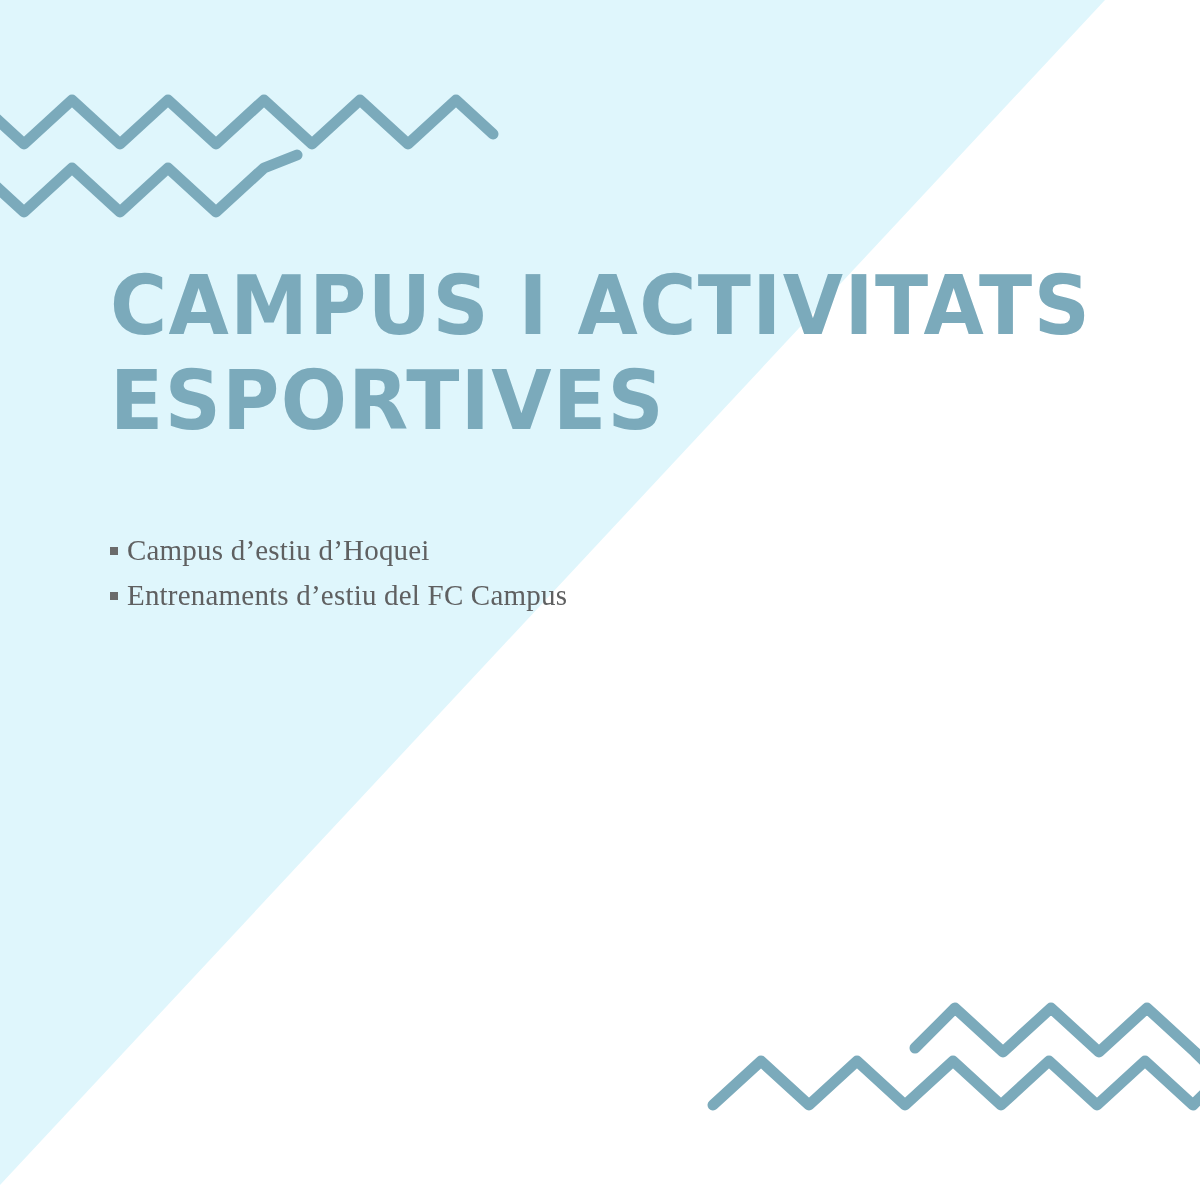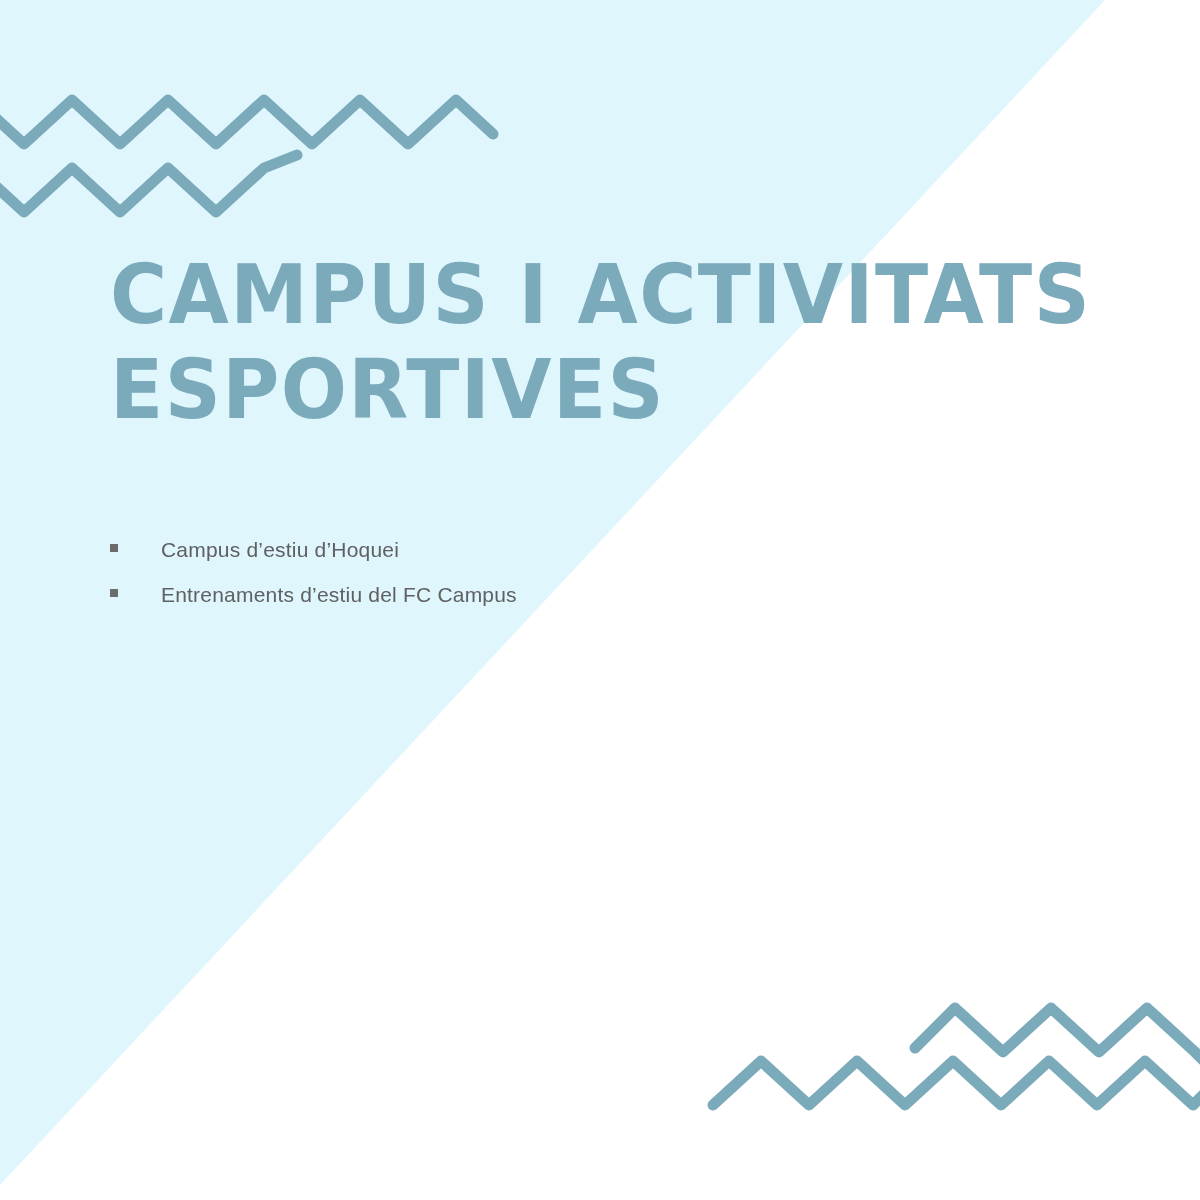--- a/index.html
+++ b/index.html
@@ -35,21 +35,21 @@
     position: absolute;
     pointer-events: none;
   }
   #zigzag-top-left   { left: -14px;  top: 78px;   }
   #zigzag-bottom-right { left: 690px; top: 985px; }
 
   
   #title-block {
     position: absolute;
     left: 110px;
-    top: 247px;
+    top: 258px;
     width: 960px;
   }
   .title-line {
     display: block;
     font-family: "DejaVu Sans", sans-serif;
     font-weight: 700;
     font-size: 82px;
     line-height: 95px;
     letter-spacing: 1.5px;
     color: #7BAABB;
@@ -74,28 +74,27 @@
   .bullet-marker {
     width: 8px;
     height: 8px;
     background: #6b6b6b;
     flex: 0 0 auto;
     margin-right: 9px;
     position: relative;
     top: -5px;
   }
   .bullet-text {
-    font-family: Liberation Sans, sans-serif;
+    font-family: Liberation Serif, serif;
     font-weight: 300;
-    font-size: 21px;
+    font-size: 29px;
     line-height: 34px;
     color: #5f6061;
     letter-spacing: 0.2px;
     white-space: nowrap;
-    margin-left: 34px;
   }
 </style>
 </head>
 <body>
 
 <div id="slide">
 
   <svg id="bg-shape" viewBox="0 0 1200 1200" width="1200" height="1200" xmlns="http://www.w3.org/2000/svg">
     <rect x="0" y="0" width="1200" height="1200" fill="#FFFFFF"></rect>
     <polygon points="0,0 1105,0 0,1185" fill="#DFF6FC"></polygon>

